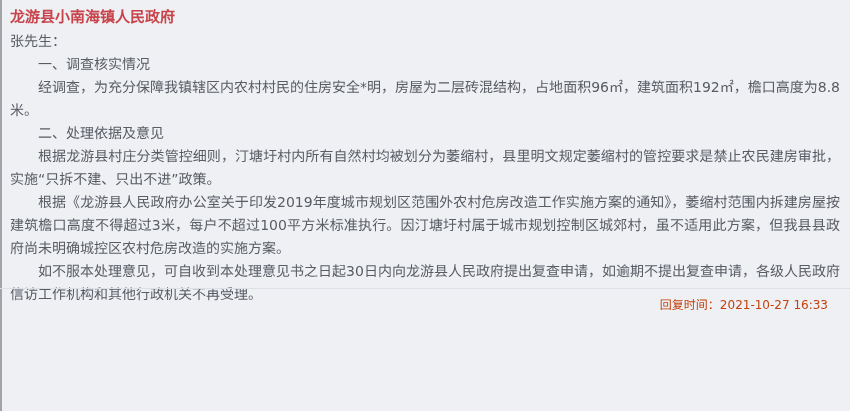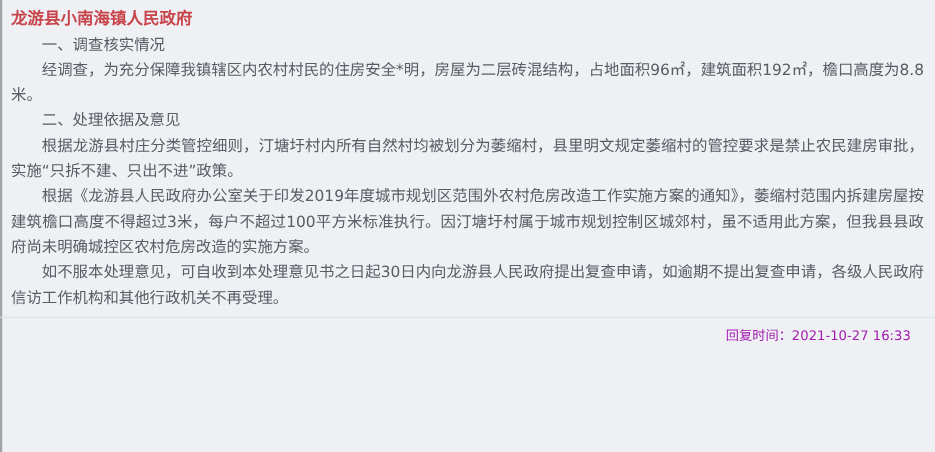--- a/index.html
+++ b/index.html
@@ -41,32 +41,33 @@
   .letter-body p.indent { text-indent: 2em; }
   .footer {
     position: absolute;
     left: 0; right: 0; bottom: 0;
     height: 33px;
     line-height: 32px;
     border-top: 1px solid #dde1e7;
     text-align: right;
     padding-right: 22px;
     font-size: 12px;
-    color: #a21caf;
+    color: #c2410c;
   }
 </style>
 </head>
 <body>
 
 <div class="page">
   <div class="left-edge"></div>
 
   <h1 class="title">龙游县小南海镇人民政府</h1>
 
   <div class="letter-body">
+    <p>张先生：</p>
     <p class="indent">一、调查核实情况</p>
     <p class="indent">经调查，为充分保障我镇辖区内农村村民的住房安全*明，房屋为二层砖混结构，占地面积96㎡，建筑面积192㎡，檐口高度为8.8米。</p>
     <p class="indent">二、处理依据及意见</p>
     <p class="indent">根据龙游县村庄分类管控细则，汀塘圩村内所有自然村均被划分为萎缩村，县里明文规定萎缩村的管控要求是禁止农民建房审批，实施“只拆不建、只出不进”政策。</p>
     <p class="indent">根据《龙游县人民政府办公室关于印发2019年度城市规划区范围外农村危房改造工作实施方案的通知》，萎缩村范围内拆建房屋按建筑檐口高度不得超过3米，每户不超过100平方米标准执行。因汀塘圩村属于城市规划控制区城郊村，虽不适用此方案，但我县县政府尚未明确城控区农村危房改造的实施方案。</p>
     <p class="indent">如不服本处理意见，可自收到本处理意见书之日起30日内向龙游县人民政府提出复查申请，如逾期不提出复查申请，各级人民政府信访工作机构和其他行政机关不再受理。</p>
   </div>
 
   <div class="footer">
     <span>回复时间：</span><span>2021-10-27 16:33</span>

